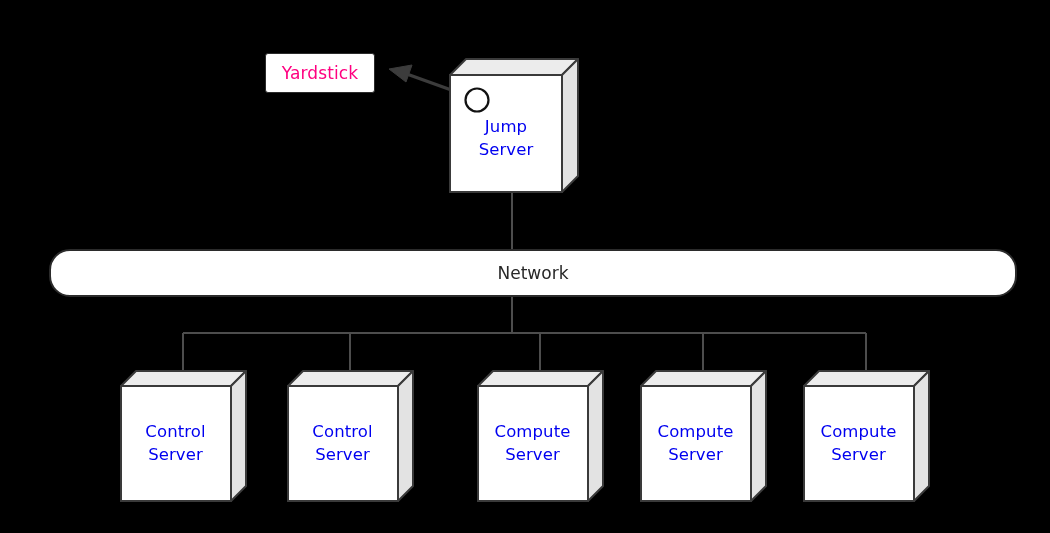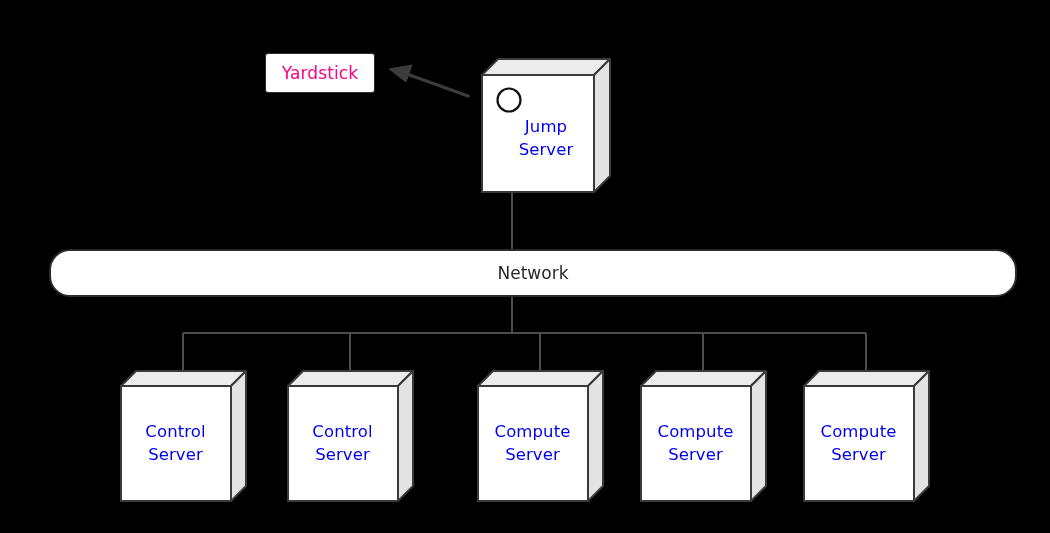--- a/index.html
+++ b/index.html
@@ -108,21 +108,21 @@
     <g>
       <line x1="468" y1="96" x2="404" y2="73" stroke="#3c3c3c" stroke-width="3.4" stroke-linecap="round"></line>
       <polygon points="389,69 412,65 406,82" fill="#3c3c3c" stroke="#3c3c3c" stroke-width="1"></polygon>
     </g>
   </svg>
 
   <div class="note-box" style="left:265px; top:53px; width:110px; height:40px;">
     <span class="note-label">Yardstick</span>
   </div>
 
-  <div class="server-box" style="left:449px; top:58px; width:130px; height:136px;margin-left:32px;">
+  <div class="server-box" style="left:449px; top:58px; width:114px; height:136px;">
     <svg class="box-svg" width="130" height="136" viewBox="0 0 130 136">
 
       <polygon points="1,17 17,1 129,1 113,17" fill="#ececec" stroke="#3a3a3a" stroke-width="2" stroke-linejoin="round"></polygon>
 
       <polygon points="113,17 129,1 129,118 113,134" fill="#e3e3e3" stroke="#3a3a3a" stroke-width="2" stroke-linejoin="round"></polygon>
 
       <rect x="1" y="17" width="112" height="117" fill="#ffffff" stroke="#3a3a3a" stroke-width="2"></rect>
 
       <circle cx="28" cy="42" r="11.5" fill="#ffffff" stroke="#111111" stroke-width="2.2"></circle>
     </svg>

